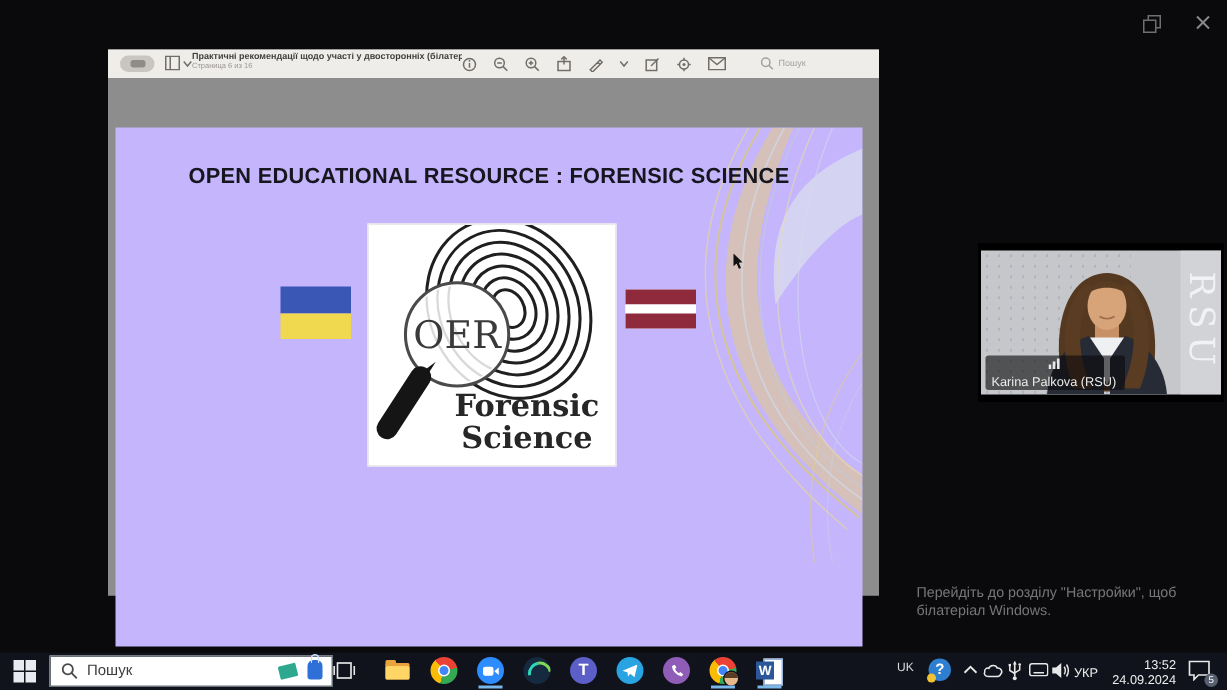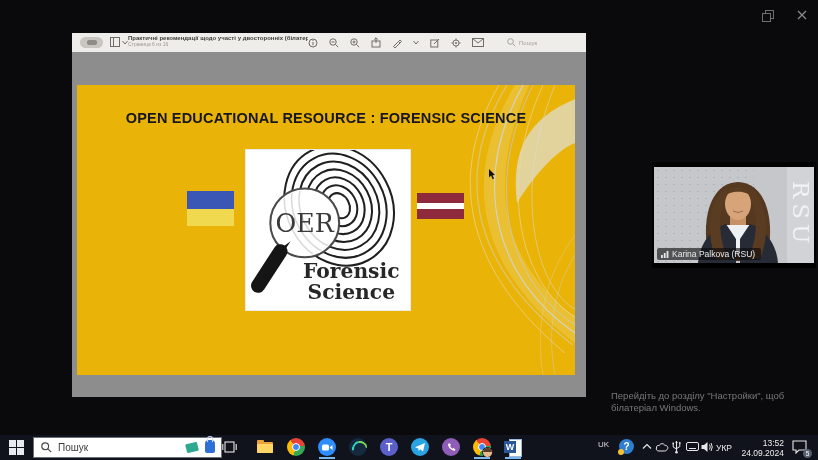--- a/index.html
+++ b/index.html
@@ -20,21 +20,21 @@
   #tbTitle{left:56px;top:2px;width:180px;line-height:1.15;}
   #tbDocTitle{font-size:6px;font-weight:bold;color:#413f3c;white-space:nowrap;overflow:hidden;}
   #tbPage{font-size:5px;color:#9b9794;}
   #tbIcons{left:236px;top:4px;display:flex;gap:11px;align-items:center;height:11px;}
   #tbSearchGrp{display:flex;gap:3px;align-items:center;margin-left:12px;}
   #tbSearchLabel{font-size:6px;color:#a5a19c;}
   .tbic{display:block;}
 
   
   #pdfCanvas{left:0;top:19px;right:0;bottom:0;background:#8d8d8d;}
-  #slide{left:5px;top:33px;width:498px;height:290px;background:#eab308;overflow:hidden;}
+  #slide{left:5px;top:33px;width:498px;height:346px;background:#c4b5fd;overflow:hidden;}
   #slideSwirl{right:0;top:0;}
   #slideTitle{left:0;right:0;top:25px;text-align:center;font-size:14.5px;font-weight:bold;
               color:#16161e;letter-spacing:.2px;}
   #flagUA{left:110px;top:106px;width:47px;height:35px;}
   #flagUA .t{height:50%;background:#3b57b5;}
   #flagUA .b{height:50%;background:#f0d84f;}
   #flagLV{left:340px;top:108px;width:47px;height:26px;background:#fff;}
   #flagLV .s{height:10px;background:#8e2a3c;}
   #flagLV .g{height:6px;background:#ffffff;}
   #logoBox{left:168px;top:64px;width:164px;height:160px;background:#fff;border:1px solid #eceae6;}
@@ -44,21 +44,21 @@
   #webcam{left:652px;top:162px;width:164px;height:106px;background:#000;}
   #camInner{left:2px;top:5px;right:2px;bottom:5px;background:#c6c7cb;overflow:hidden;}
   #camDots{left:0;top:0;bottom:0;width:100px;opacity:.5;
     background-image:radial-gradient(circle,#9aa0aa 0.8px,transparent 1px);background-size:8px 7px;}
   #camBanner{top:0;right:0;bottom:0;width:27px;background:#d2d3d7;}
   #camBannerText{writing-mode:vertical-rl;font-family:"DejaVu Serif",serif;font-size:23px;
     color:#f1f2f5;letter-spacing:5px;margin:0 auto;display:block;height:100%;text-align:center;}
   #camPerson{left:0;top:0;width:100%;height:100%;}
   #camLabel{left:3px;bottom:3px;display:flex;align-items:center;gap:3px;
     background:rgba(10,10,12,.62);border-radius:2px;padding:1px 6px 1px 4px;
-    color:#ececec;font-size:8.5px;}
+    color:#ececec;font-size:8.5px;flex-direction:column;}
 
   
   #volOsd{left:588px;top:380px;width:230px;height:50px;background:#1e1e20;z-index:6;}
   #volDevice{left:9px;top:5px;font-size:10.5px;color:#f2f2f2;}
   #volSpeaker{left:9px;top:24px;}
   #volTrack{left:42px;top:40px;width:146px;height:2px;background:#7b7b7b;}
   #volFill{left:0;top:0;height:2px;background:#2d7dd2;}
   #volHandle{top:-8px;width:9px;height:18px;border-radius:4px;background:#3093e8;}
   #volValue{right:8px;top:22px;font-size:16px;color:#fff;}
   .actwm{z-index:7;color:rgba(190,190,190,.5);pointer-events:none;}

